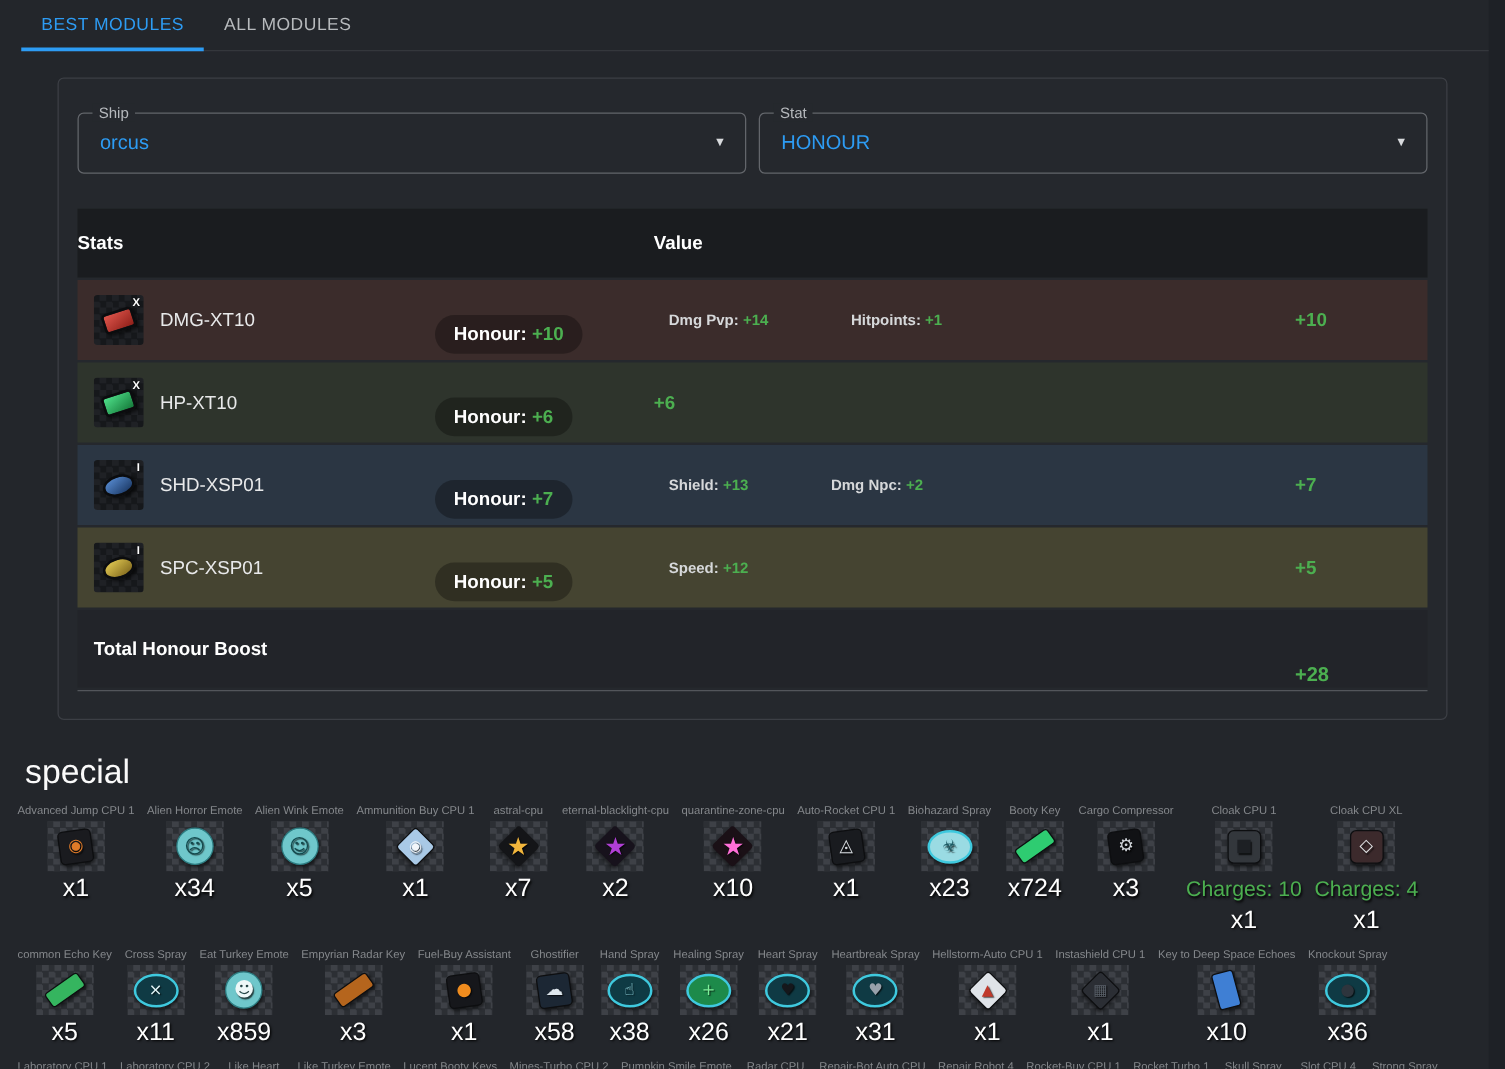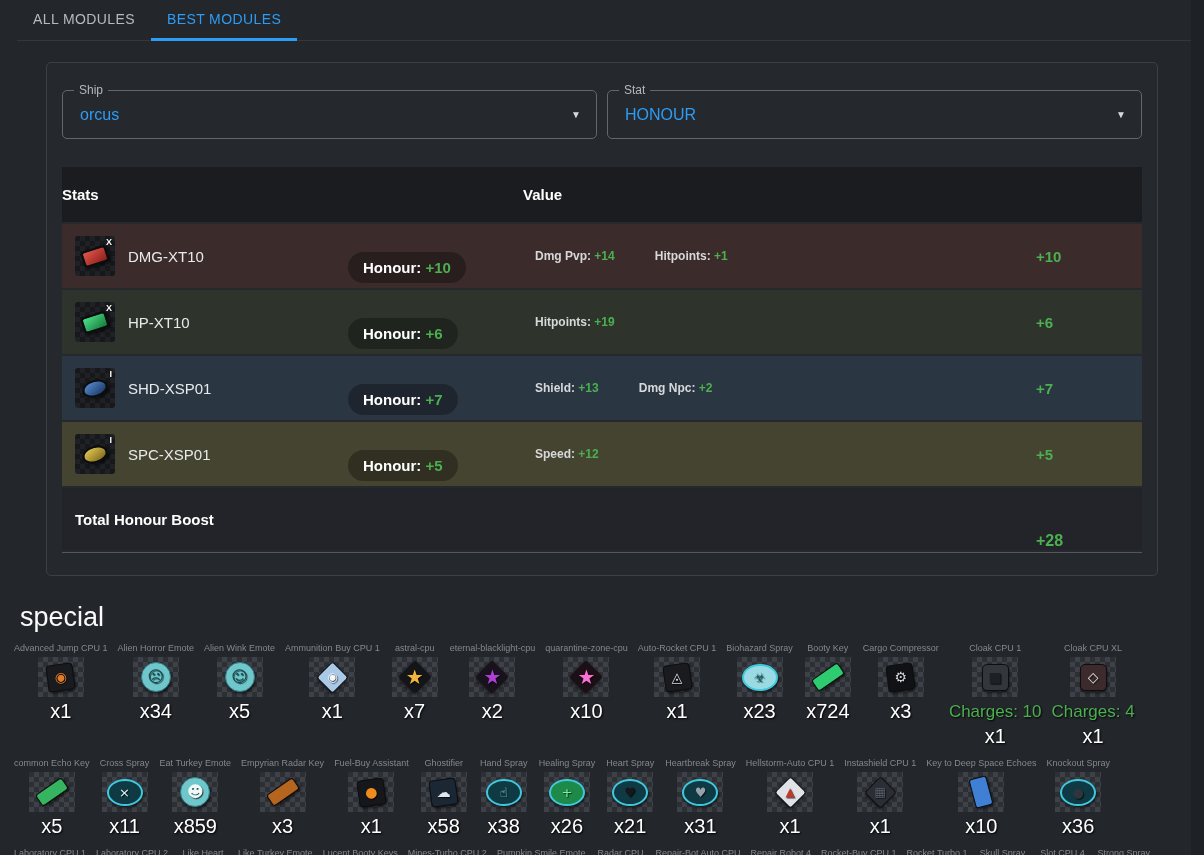--- a/index.html
+++ b/index.html
@@ -74,21 +74,21 @@
   .mod-tier { position:absolute; top:1px; right:3px; font-size:9px; font-weight:bold; color:#fff; text-shadow:0 0 2px #000; }
   .mod-name { font-size:15px; color:#e8e9ea; }
 
   .pill-cell { padding-right:10px; }
   .honour-pill {
     display:inline-block; background:rgba(0,0,0,.30);
     border-radius:16px; padding:7px 15px;
     font-size:15px; font-weight:bold; color:#ffffff; white-space:nowrap;margin-top:22px;
   }
   .green { color:#4caf50; }
-  .stats-cell { display:flex; gap:40px; padding-left:12px; }
+  .stats-cell { display:flex; gap:66px; padding-left:12px; }
   .sstat { font-size:12px; color:#d6d8da; font-weight:bold; white-space:nowrap; }
   .val-cell { font-size:15px; font-weight:bold; }
 
   .trow-total { background:#222429; min-height:56px; margin-top:2px; }
   .total-label { padding-left:13px; font-size:15px; font-weight:bold; color:#fff; }
   .total-value { font-size:16px; font-weight:bold;margin-top:44px; }
   .table-divider { height:1px; background:#53565b; margin-top:2px; }
 
   
   .special-title { font-size:27px; color:#fafafa; margin:26px 0 10px 20px; font-weight:400; }
@@ -123,22 +123,22 @@
   .g-emote { font-size:16px; }
   .g-diamond { font-size:12px; }
   .g-chip, .g-cube { font-size:14px; }
 </style>
 </head>
 <body>
 
 <div class="right-gutter"></div>
 
 <div class="tabbar">
+  <div class="tab active">BEST MODULES</div>
   <div class="tab">ALL MODULES</div>
-  <div class="tab active">BEST MODULES</div>
 </div>
 
 <div class="card">
 
   <div class="filters">
     <div class="select-box">
       <span class="select-label">Ship</span>
       <span class="select-value">orcus</span>
       <span class="select-caret">▼</span>
     </div>
@@ -174,23 +174,20 @@
 
     <div class="trow row-1">
       <div class="mod-cell">
         <span class="mod-icon">
           <span class="mod-chip"></span>
           <span class="mod-tier">X</span>
         </span>
         <span class="mod-name">HP-XT10</span>
       </div>
       <div class="pill-cell"><span class="honour-pill"><span>Honour:</span> <span class="green">+6</span></span></div>
-      <div class="stats-cell">
-        <span class="sstat"><span>Hitpoints:</span> <span class="green">+19</span></span>
-      </div>
       <div class="val-cell green">+6</div>
     </div>
 
     <div class="trow row-2">
       <div class="mod-cell">
         <span class="mod-icon">
           <span class="mod-chip"></span>
           <span class="mod-tier">I</span>
         </span>
         <span class="mod-name">SHD-XSP01</span>

